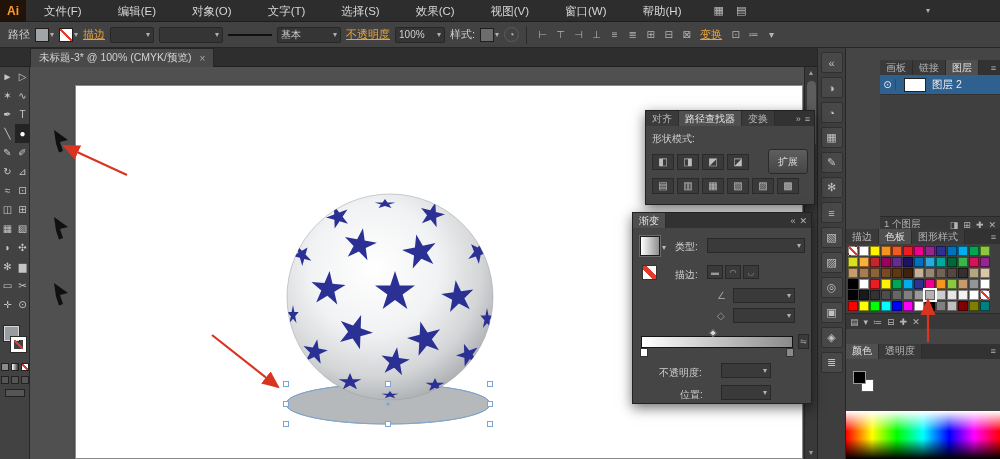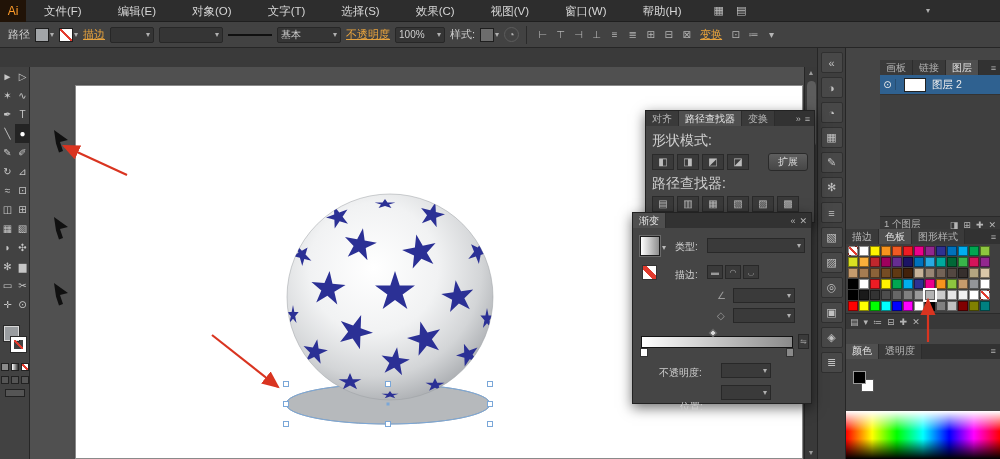--- a/index.html
+++ b/index.html
@@ -3,21 +3,21 @@
 <meta charset="utf-8">
 <style>
 *{margin:0;padding:0;box-sizing:border-box;}
 html,body{width:1000px;height:459px;overflow:hidden;background:#3a3a3a;
   font-family:"Liberation Sans","DejaVu Sans",sans-serif;}
 #app{position:relative;width:1000px;height:459px;overflow:hidden;}
 
 
 #menubar{position:absolute;top:0;left:0;right:0;height:22px;background:#2d2d2d;
   border-bottom:1px solid #1f1f1f;display:flex;align-items:center;color:#d6d6d6;font-size:11.5px;z-index:30;}
-.ai-logo{width:26px;height:22px;background:#211307;color:#ff9c2a;font-weight:normal;text-align:center;line-height:22px;font-size:12px;}
+.ai-logo{width:26px;height:22px;background:#211307;color:#ff9c2a;font-weight:bold;text-align:center;line-height:22px;font-size:12px;}
 #menu-items{display:flex;}
 .menu-item{padding:0 18px;line-height:22px;cursor:default;white-space:nowrap;}
 #menubar-icons{display:flex;gap:4px;margin-left:10px;}
 .mb-icon{color:#bdbdbd;padding:0 4px;font-size:11px;}
 .menubar-right{margin-left:auto;display:flex;align-items:center;margin-right:70px;gap:2px;}
 .workspace{padding:0 6px;color:#cfcfcf;margin-top:48px;}
 .dd{font-size:8px;color:#b0b0b0;}
 
 
 #controlbar{position:absolute;top:22px;left:0;right:0;height:26px;background:#424242;
@@ -106,25 +106,25 @@
 .cb-fill{position:absolute;left:0;top:0;width:13px;height:13px;background:#000;border:1px solid #9a9a9a;z-index:2;}
 .cb-stroke{position:absolute;left:8px;top:8px;width:13px;height:13px;background:#fff;border:1px solid #555;}
 #spectrum{position:absolute;left:0;right:0;top:363px;height:48px;
   background:linear-gradient(to bottom,#ffffff 0%,rgba(255,255,255,0) 42%,rgba(0,0,0,0) 58%,#000000 100%),
   linear-gradient(to right,#ff0000,#ffff00 17%,#00ff00 33%,#00ffff 50%,#0000ff 67%,#ff00ff 83%,#ff0000);}
 
 
 .float-panel{position:absolute;background:#454545;border:1px solid #222;box-shadow:0 4px 12px rgba(0,0,0,.55);}
 #pf-panel{left:645px;top:110px;width:170px;z-index:12;}
 .pf-body{padding:4px 6px 6px;}
-.pf-label{font-size:14px;color:#cfcfcf;margin:2px 0 3px;}
+.pf-label{font-size:10px;color:#cfcfcf;margin:2px 0 3px;}
 .pf-row{display:flex;align-items:center;gap:3px;margin-bottom:4px;}
 .pf-group{display:inline-flex;gap:3px;}
 .pf-btn{width:22px;height:16px;background:#3a3a3a;border:1px solid #2a2a2a;color:#bdbdbd;font-size:10px;line-height:14px;text-align:center;padding:0;}
-.expand-btn{margin-left:auto;height:18px;padding:0 9px;background:linear-gradient(#5e5e5e,#464646);
+.expand-btn{margin-left:auto;height:25px;padding:0 9px;background:linear-gradient(#5e5e5e,#464646);
   border:1px solid #2a2a2a;border-radius:3px;color:#d8d8d8;font-size:10px;text-align:center;}
 #grad-panel{left:632px;top:212px;width:180px;height:192px;z-index:13;}
 .grad-body{position:relative;height:176px;}
 .g-label{font-size:10px;color:#cfcfcf;position:absolute;}
 .g-field{position:absolute;height:15px;background:#3a3a3a;border:1px solid #282828;display:flex;align-items:center;
   justify-content:flex-end;padding:0 3px;color:#b9b9b9;font-size:9px;}
 .grad-thumb{position:absolute;left:7px;top:8px;width:20px;height:20px;background:linear-gradient(to right,#ffffff,#8e8e8e);
   border:1px solid #1d1d1d;outline:1px solid #6a6a6a;}
 .thumb-dd{position:absolute;left:29px;top:15px;font-size:8px;color:#bbb;}
 .lb-type{left:42px;top:12px;}
@@ -142,21 +142,21 @@
 .grad-slider{position:absolute;left:8px;top:108px;width:152px;height:12px;
   background:linear-gradient(to right,#ffffff,#8a8a8a);border:1px solid #141414;}
 .mid-stop{position:absolute;left:45%;top:-7px;width:6px;height:6px;background:#d9d9d9;border:1px solid #444;transform:rotate(45deg);}
 .stopm{position:absolute;top:11px;width:8px;height:9px;border:1px solid #333;}
 .stop-l{left:-2px;background:#ffffff;}
 .stop-r{right:-2px;background:#8a8a8a;}
 .grad-side{position:absolute;left:165px;top:106px;width:11px;height:15px;background:#3a3a3a;border:1px solid #282828;
   color:#999;font-size:8px;text-align:center;line-height:14px;}
 .lb-op{left:26px;top:138px;}
 .fld-op{left:88px;top:135px;width:50px;}
-.lb-pos{left:47px;top:172px;}
+.lb-pos{left:47px;top:160px;}
 .fld-pos{left:88px;top:157px;width:50px;}
 </style>
 </head>
 <body>
 
 <div id="app">
 
   <header id="menubar">
     <div class="ai-logo">Ai</div>
     <nav id="menu-items">
@@ -228,20 +228,26 @@
         <span class="cb-icon">⊠</span>
       </span>
     <span class="cb-link">变换</span>
     <span id="cb-end-icons">
         <span class="cb-icon">⊡</span>
         <span class="cb-icon">≔</span>
         <span class="cb-icon">▾</span>
       </span>
   </div>
 
+  <div id="tabbar">
+    <div class="doctab">
+      <span>未标题-3* @ 100% (CMYK/预览)</span>
+      <span class="close">×</span>
+    </div>
+  </div>
 
   <div id="toolbar">
     <div id="tool-grid">
         <div class="tool">►</div>
         <div class="tool">▷</div>
         <div class="tool">✶</div>
         <div class="tool">∿</div>
         <div class="tool">✒</div>
         <div class="tool">T</div>
         <div class="tool">╲</div>
@@ -534,21 +540,20 @@
       <div class="pf-label">形状模式:</div>
       <div class="pf-row">
         <span class="pf-group">
             <button class="pf-btn">◧</button>
             <button class="pf-btn">◨</button>
             <button class="pf-btn">◩</button>
             <button class="pf-btn">◪</button>
           </span>
         <button class="expand-btn">扩展</button>
       </div>
-      <div class="pf-label">路径查找器:</div>
       <div class="pf-row">
         <span class="pf-group">
             <button class="pf-btn">▤</button>
             <button class="pf-btn">▥</button>
             <button class="pf-btn">▦</button>
             <button class="pf-btn">▧</button>
             <button class="pf-btn">▨</button>
             <button class="pf-btn">▩</button>
           </span>
       </div>

